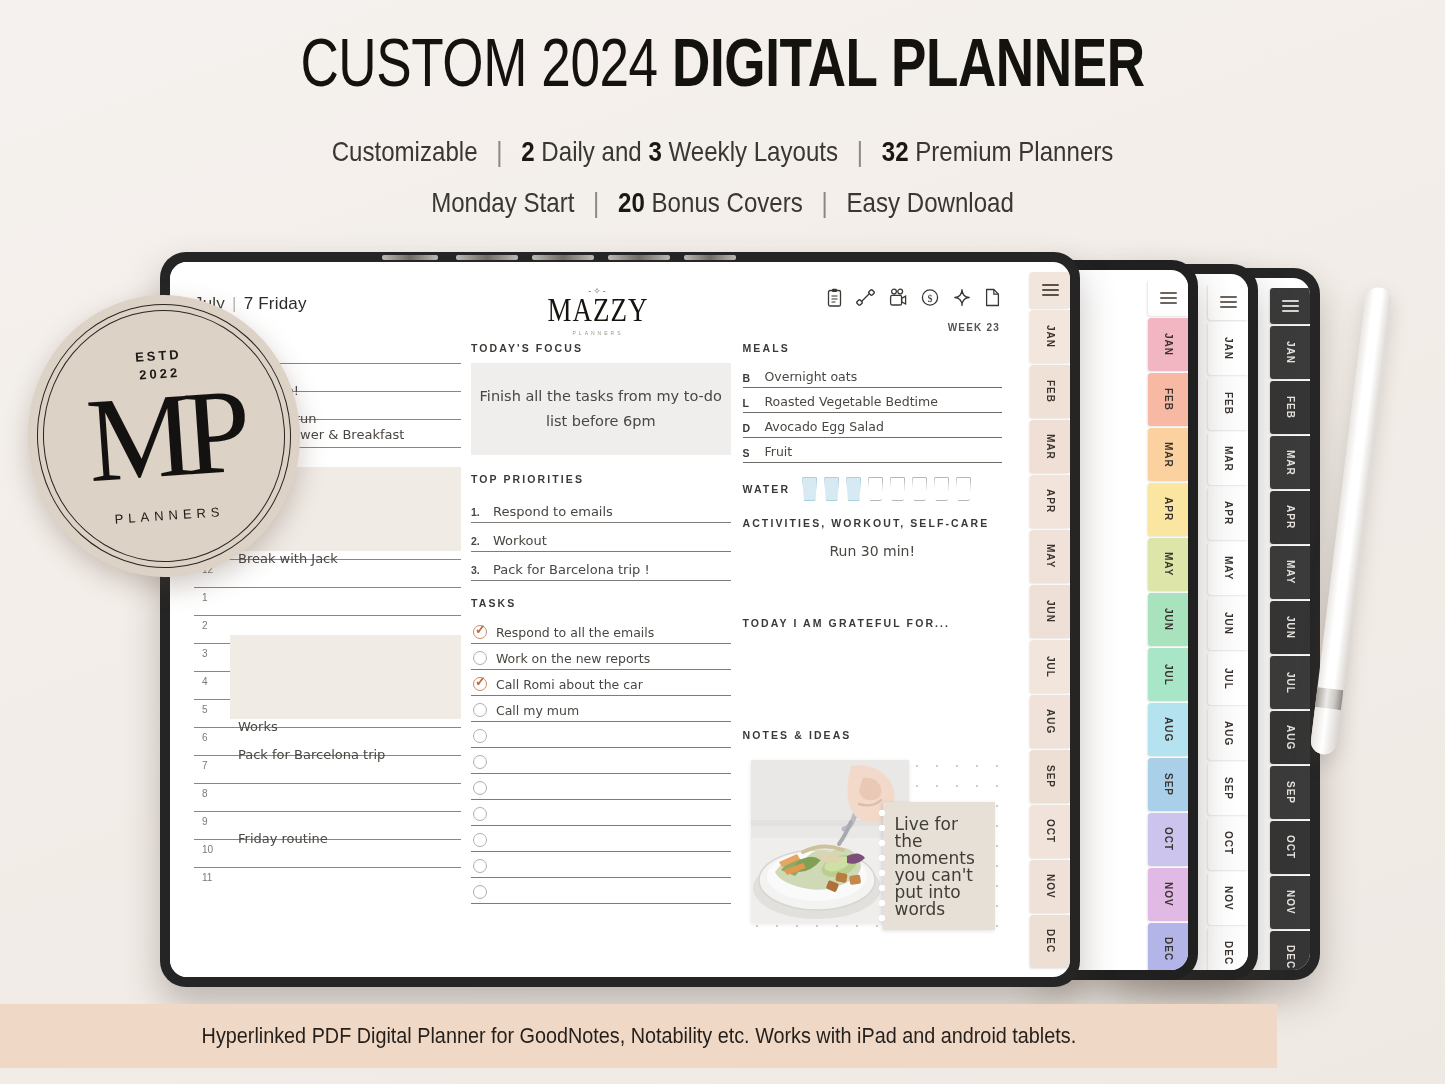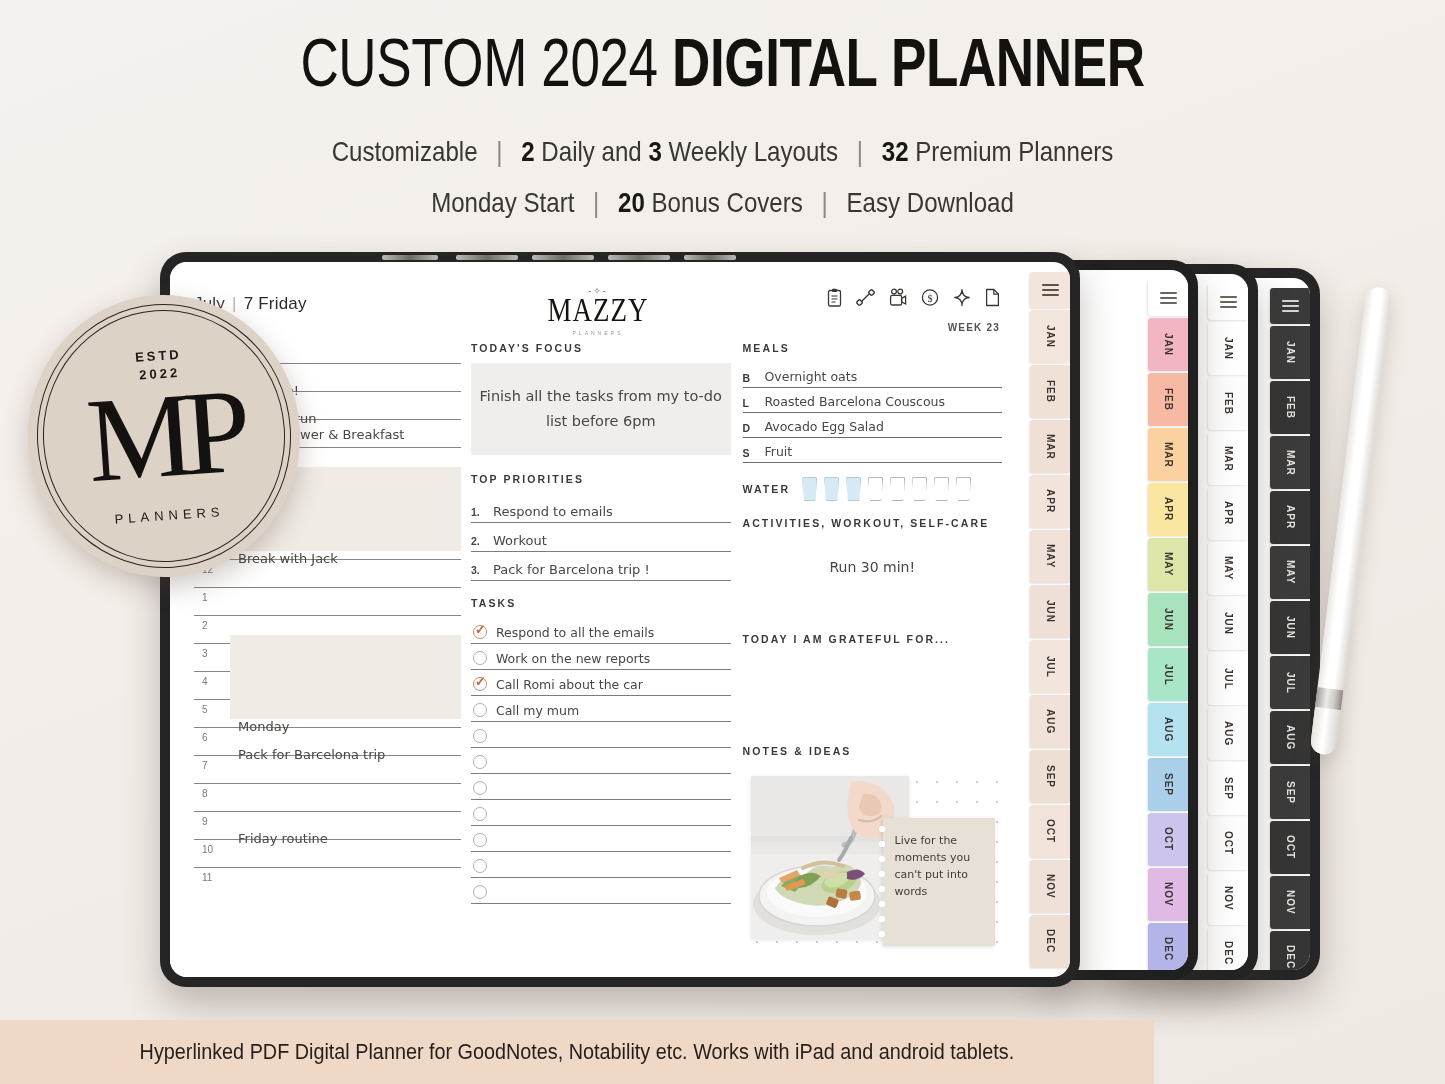--- a/index.html
+++ b/index.html
@@ -171,38 +171,38 @@
   .glasses { display: flex; gap: 7px; }
   .glass {
     width: 15px; height: 24px; border: 1.2px solid #b9b5b1;
     border-radius: 1px 1px 3px 3px;
     clip-path: polygon(0 0, 100% 0, 88% 100%, 12% 100%);
   }
   .glass.fill { background: #d7e9f2; border-color: #a9cfe0; }
 
   .act-note {
     font-family: "DejaVu Sans", sans-serif; font-size: 14px; color: #4a4642;
-    text-align: center; margin-top: 30px;
+    text-align: center; margin-top: 14px;
   }
 
   
   .notes-area { position: relative; height: 190px; margin-top: 8px;
     background-image: radial-gradient(#cfcbc7 1px, transparent 1.1px);
     background-size: 20px 20px; background-position: 4px 6px; }
   .photo {
     position: absolute; left: 8px; top: 10px; width: 158px; height: 163px;
     overflow: hidden; background: #f2f2f0;
     box-shadow: 0 1px 4px rgba(0,0,0,.10);
   }
   .sticky {
     position: absolute; left: 140px; top: 52px; width: 112px; height: 128px;
     background: #e6e0d7; padding: 14px 11px 0 12px;
     box-shadow: -1px 1px 4px rgba(0,0,0,.12);
   }
-  .sticky p { font-family: "DejaVu Sans", sans-serif; font-size: 11px; color: #403c38; line-height: 17px; }
+  .sticky p { font-family: "DejaVu Sans", sans-serif; font-size: 17px; color: #403c38; line-height: 17px; }
   .sticky::before {
     content:""; position:absolute; left:-5px; top:6px; width:8px; height:116px;
     background: radial-gradient(circle at 4px 5px, #fff 3px, transparent 3.5px) 0 0/8px 15px repeat-y;
   }
 
   
   .badge {
     position: absolute; left: 28px; top: 295px; width: 272px; height: 282px;
     border-radius: 50%; background: #ddd2c6;
     box-shadow: 0 10px 26px rgba(90,70,55,.28);
@@ -229,21 +229,21 @@
     box-shadow: 0 8px 20px rgba(90,75,60,.22);
   }
   .pencil .band { position: absolute; left: 0; right: 0; bottom: 46px; height: 20px;
     background: linear-gradient(90deg,#a39e98,#eceae7 40%,#cfcac5 70%,#8e8984); }
   .pencil .cap { position: absolute; left: 0; right: 0; bottom: 0; height: 46px;
     background: linear-gradient(90deg,#e7e4e0,#ffffff 45%,#d9d5d1);
     border-radius: 0 0 13px 13px; }
 
   
   .footer {
-    position: absolute; left: 0; bottom: 0; width: 1154px; height: 64px;
+    position: absolute; left: 0; bottom: 16px; width: 1277px; height: 64px;
     background: #f0d8c6; display: flex; align-items: center; justify-content: center;
   }
   .footer span {
     font-size: 22px; color: #241f1b; letter-spacing: 0px; transform: scaleX(0.9);
   }
 </style>
 </head>
 <body>
 
 <div id="page">
@@ -466,21 +466,21 @@
                     <span class="ev" style="top: -9px;">Deep Work 2</span>
                   </div>
                   <div class="row" style="height: 28px;">
                     <span class="hr">4</span>
                   </div>
                   <div class="row" style="height: 28px;">
                     <span class="hr">5</span>
                   </div>
                   <div class="row" style="height: 28px;">
                     <span class="hr">6</span>
-                    <span class="ev" style="top: -9px;">Monday</span>
+                    <span class="ev" style="top: -9px;">Works</span>
                   </div>
                   <div class="row" style="height: 28px;">
                     <span class="hr">7</span>
                     <span class="ev" style="top: -9px;">Pack for Barcelona trip</span>
                   </div>
                   <div class="row" style="height: 28px;">
                     <span class="hr">8</span>
                   </div>
                   <div class="row" style="height: 28px;">
                     <span class="hr">9</span>
@@ -570,21 +570,21 @@
 
             <div class="col col-c">
               <div class="sec-title">MEALS</div>
               <div id="meals-body">
                   <div class="meal-row">
                     <span class="k">B</span>
                     <span class="v">Overnight oats</span>
                   </div>
                   <div class="meal-row">
                     <span class="k">L</span>
-                    <span class="v">Roasted Barcelona Couscous</span>
+                    <span class="v">Roasted Vegetable Bedtime</span>
                   </div>
                   <div class="meal-row">
                     <span class="k">D</span>
                     <span class="v">Avocado Egg Salad</span>
                   </div>
                   <div class="meal-row">
                     <span class="k">S</span>
                     <span class="v">Fruit</span>
                   </div>
                 </div>

